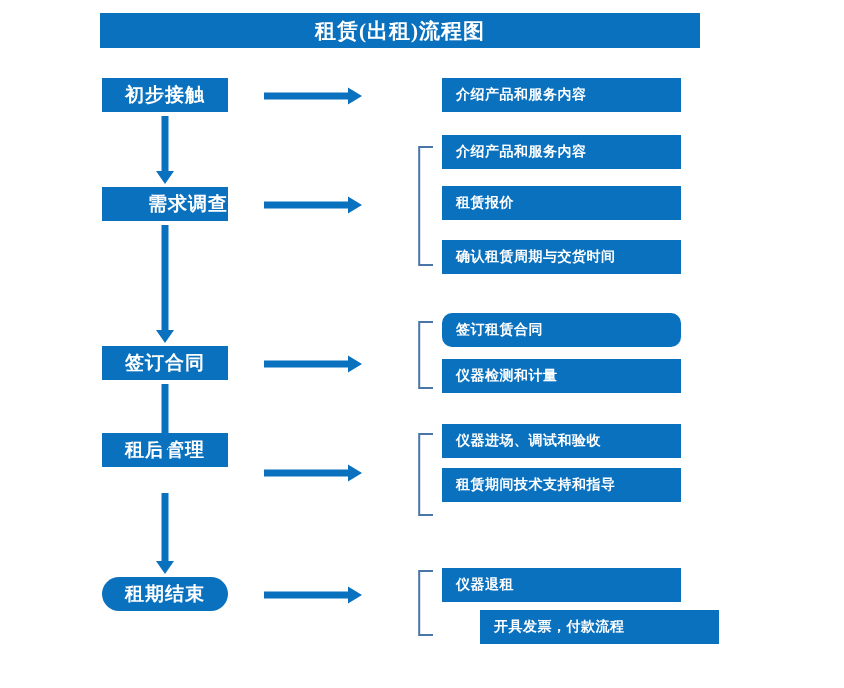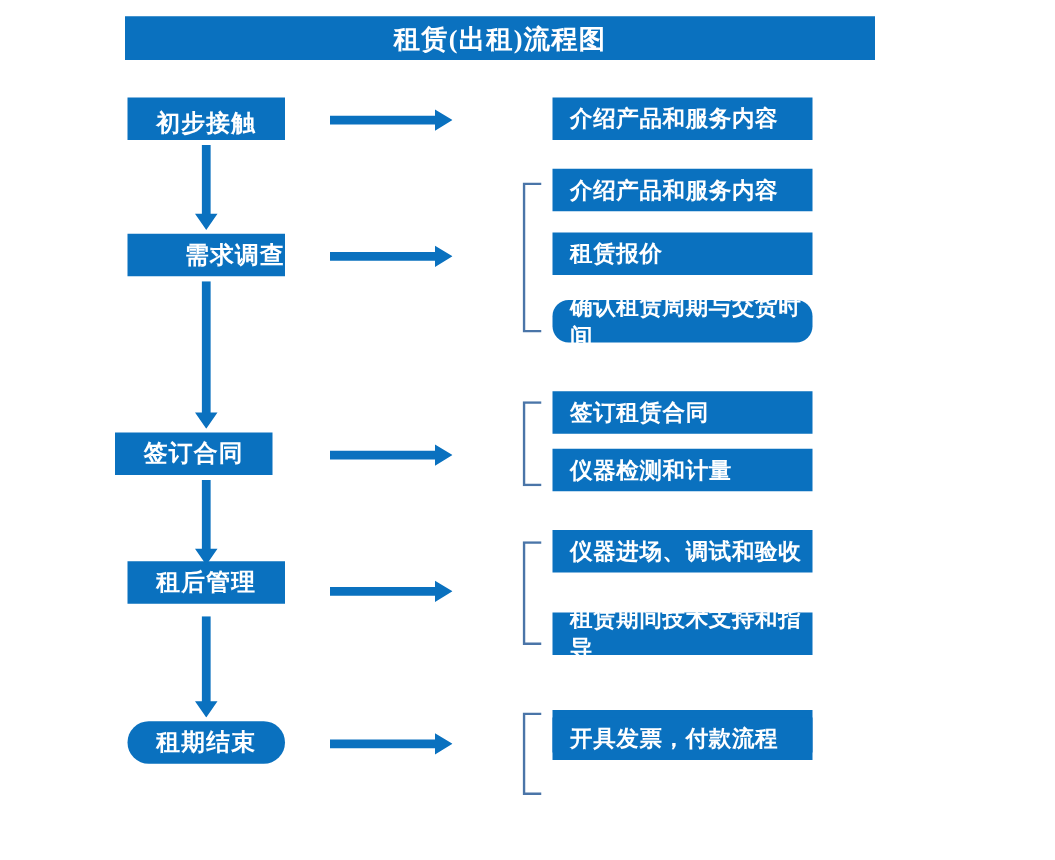--- a/index.html
+++ b/index.html
@@ -41,25 +41,25 @@
     font-size: 19px;
     font-weight: bold;
     display: flex;
     align-items: center;
     justify-content: center;
     letter-spacing: 1px;
   }
   .detail-box {
     position: absolute;
     left: 442px;
-    width: 208px;
+    width: 239px;
     height: 34px;
     background: #0a71bf;
     color: #ffffff;
-    font-size: 18px;
+    font-size: 14px;
     font-weight: bold;
     display: flex;
     align-items: center;
     padding-left: 14px;
     box-sizing: border-box;
     letter-spacing: 0.5px;
   }
   .h-arrow {
     position: absolute;
     height: 18px;
@@ -76,65 +76,65 @@
   }
 </style>
 </head>
 <body>
 
 <div id="canvas">
 
   <div class="title-banner">租赁(出租)流程图</div>
 
   <div id="stage-layer">
-      <div class="stage-box" style="left: 102px; top: 78px; align-items: flex-end;">
+      <div class="stage-box" style="left: 102px; top: 78px;">
         <span>初步接触</span>
       </div>
       <div class="stage-box" style="left: 102px; top: 187px; justify-content: flex-end;">
         <span>需求调查</span>
       </div>
-      <div class="stage-box" style="left: 92px; top: 346px; align-items: center;">
+      <div class="stage-box" style="left: 102px; top: 346px; align-items: center;">
         <span>签订合同</span>
       </div>
-      <div class="stage-box" style="left: 102px; top: 449px;">
+      <div class="stage-box" style="left: 102px; top: 433px;">
         <span>租后管理</span>
       </div>
       <div class="stage-box" style="left: 102px; top: 577px; border-radius: 17px;">
         <span>租期结束</span>
       </div>
     </div>
   <div id="detail-layer">
       <div class="detail-box" style="top: 78px;">
         <span>介绍产品和服务内容</span>
       </div>
       <div class="detail-box" style="top: 135px;">
         <span>介绍产品和服务内容</span>
       </div>
       <div class="detail-box" style="top: 186px;">
         <span>租赁报价</span>
       </div>
-      <div class="detail-box" style="top: 240px; border-radius: 13px;">
+      <div class="detail-box" style="top: 240px;">
         <span>确认租赁周期与交货时间</span>
       </div>
-      <div class="detail-box" style="top: 313px;">
+      <div class="detail-box" style="top: 313px; border-radius: 10px;">
         <span>签订租赁合同</span>
       </div>
       <div class="detail-box" style="top: 359px;">
         <span>仪器检测和计量</span>
       </div>
       <div class="detail-box" style="top: 424px;">
         <span>仪器进场、调试和验收</span>
       </div>
-      <div class="detail-box" style="top: 490px;">
+      <div class="detail-box" style="top: 468px;">
         <span>租赁期间技术支持和指导</span>
       </div>
       <div class="detail-box" style="top: 568px;">
         <span>仪器退租</span>
       </div>
-      <div class="detail-box" style="top: 574px;">
+      <div class="detail-box" style="top: 610px; margin-left: 38px;">
         <span>开具发票，付款流程</span>
       </div>
     </div>
   <div id="arrow-layer">
       <div class="h-arrow" style="left: 264px; top: 87px; width: 98px; height: 18px;"><svg width="98" height="18" viewBox="0 0 98 18">
           <path d="M0 5.5 L84 5.5 L84 0.5 L98 9 L84 17.5 L84 12.5 L0 12.5 Z" fill="#0a71bf"></path>
         </svg></div>
       <div class="h-arrow" style="left: 264px; top: 196px; width: 98px; height: 18px;"><svg width="98" height="18" viewBox="0 0 98 18">
           <path d="M0 5.5 L84 5.5 L84 0.5 L98 9 L84 17.5 L84 12.5 L0 12.5 Z" fill="#0a71bf"></path>
         </svg></div>

